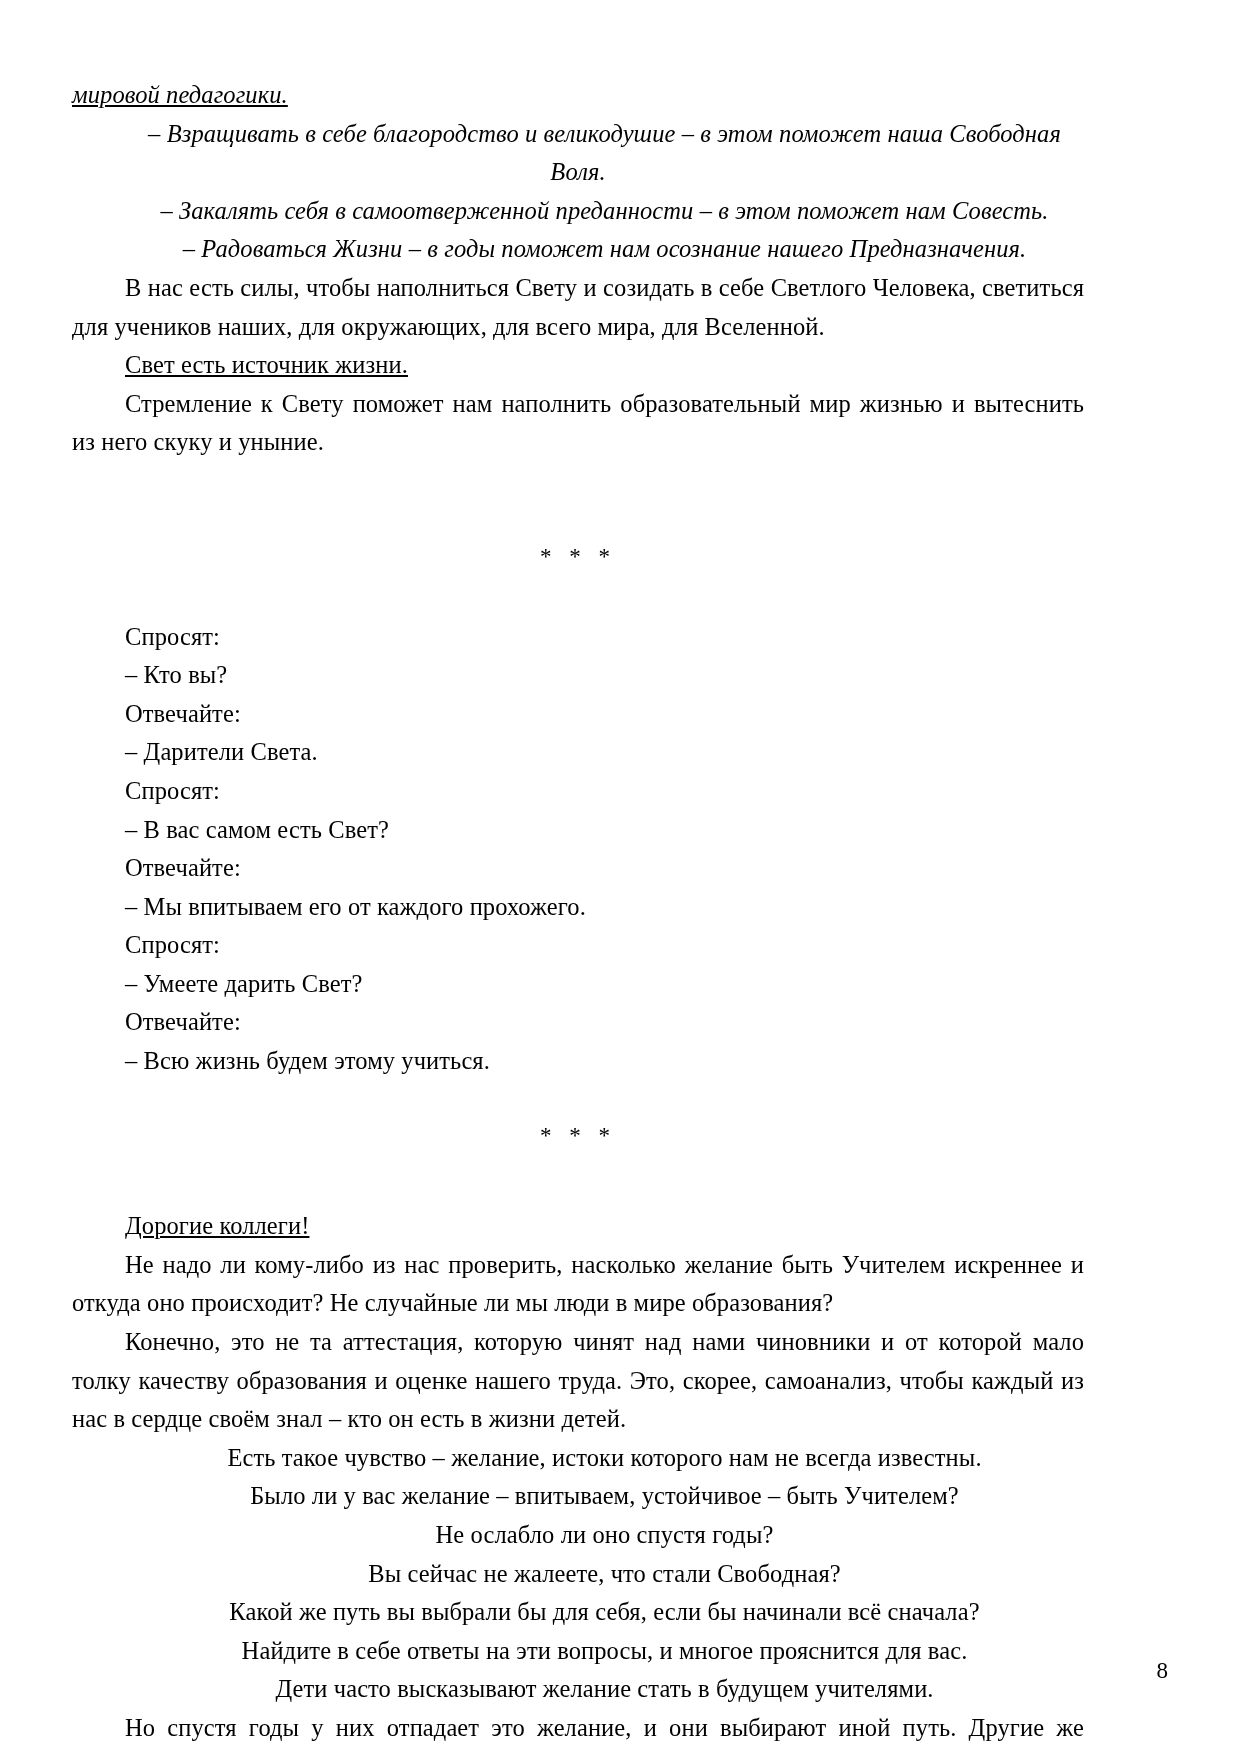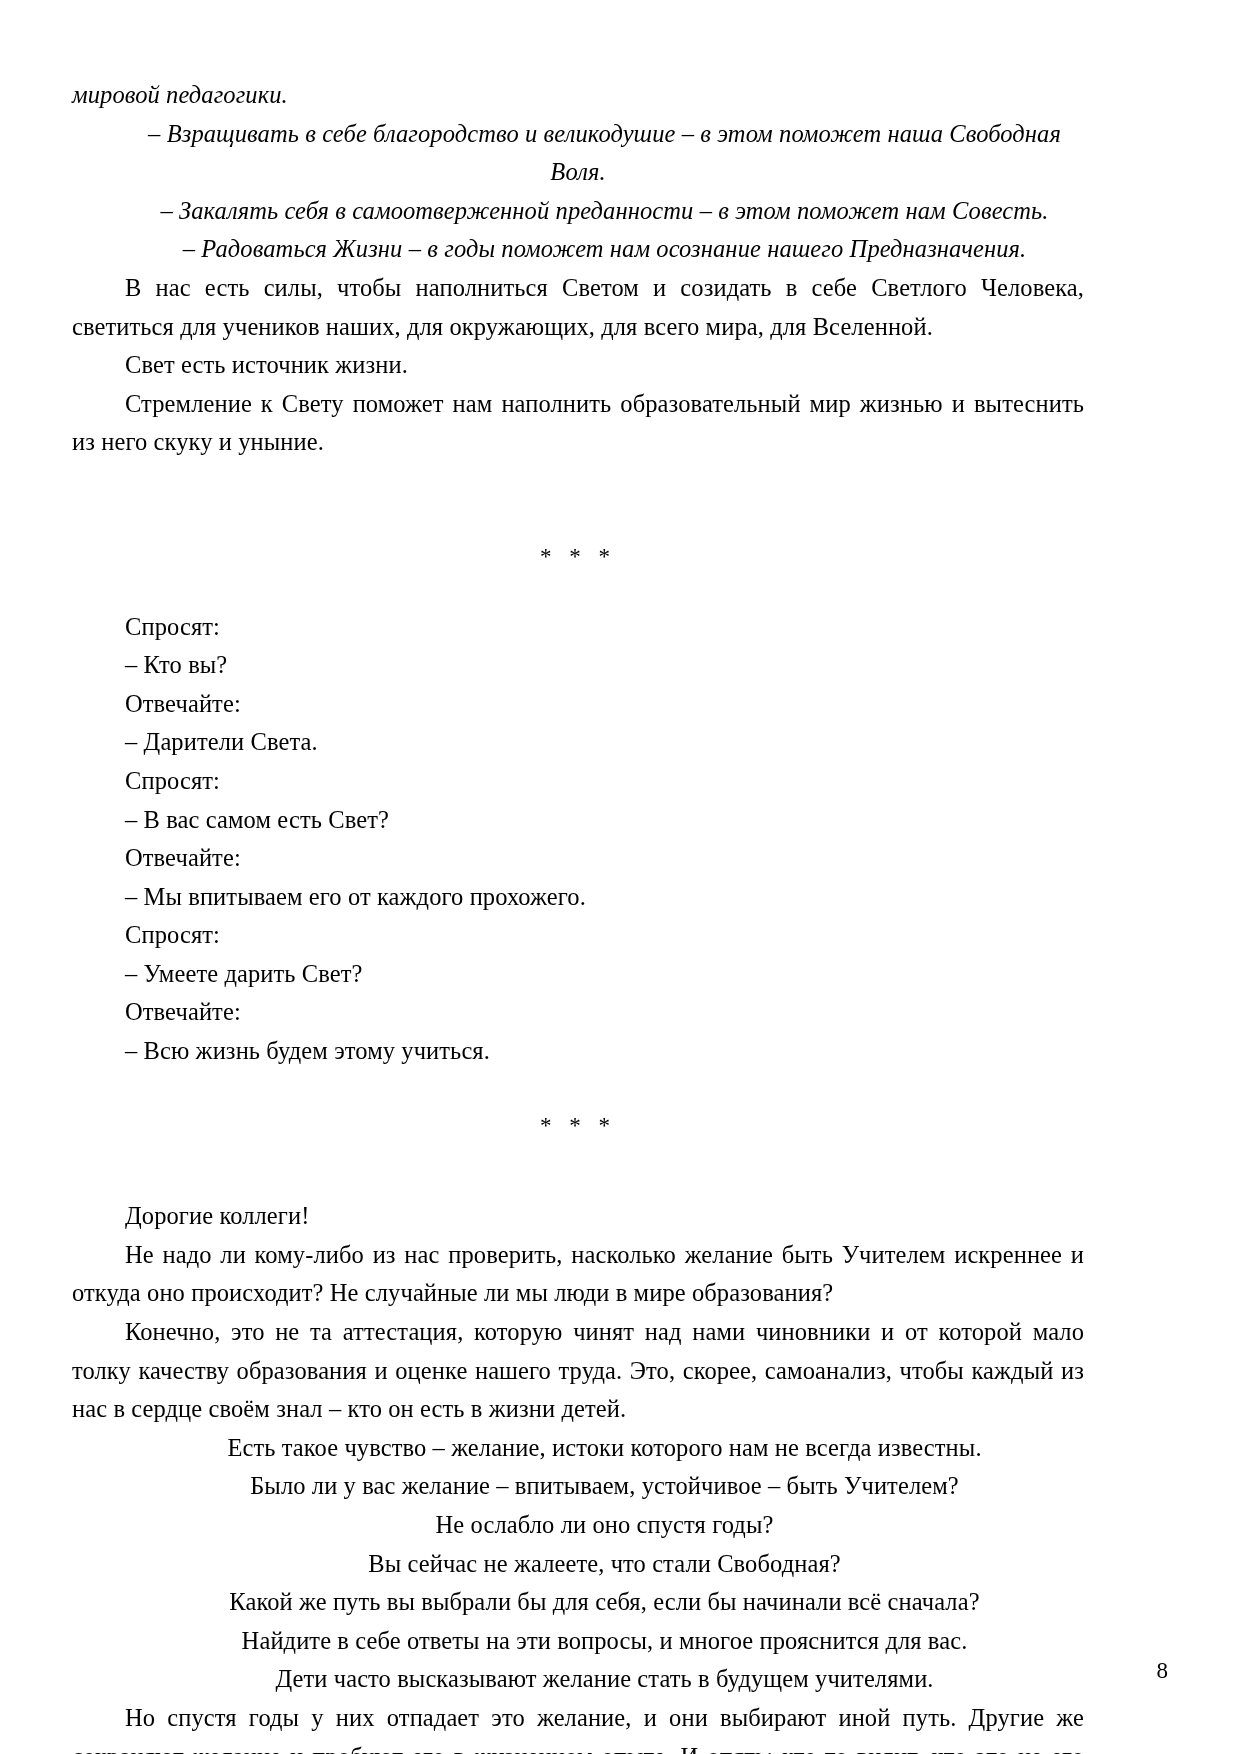--- a/index.html
+++ b/index.html
@@ -47,25 +47,26 @@
     text-indent: 53px;
   }
 
   p.italic {
     font-style: italic;
     text-align: center;
   }
 
   p.flush {
     text-align: left;
+    text-decoration: underline;
   }
 
   
   .dialogue {
-    margin-top: 31px;
+    margin-top: 41px;
   }
   .dialogue p {
     text-align: left;
     text-indent: 0;
     padding-left: 53px;
   }
 
   
   .sep {
     text-align: center;
@@ -99,21 +100,21 @@
 
 <div class="page">
   <div class="content">
 
     <p class="italic flush">мировой педагогики.</p>
 
     <p class="italic indent">– Взращивать в себе благородство и великодушие – в этом поможет наша Свободная Воля.</p>
     <p class="italic indent">– Закалять себя в самоотверженной преданности – в этом поможет нам Совесть.</p>
     <p class="italic indent">– Радоваться Жизни – в годы поможет нам осознание нашего Предназначения.</p>
 
-    <p class="indent">В нас есть силы, чтобы наполниться Светом и созидать в себе Светлого Человека, светиться для учеников наших, для окружающих, для всего мира, для Вселенной.</p>
+    <p class="indent">В нас есть силы, чтобы наполниться Свету и созидать в себе Светлого Человека, светиться для учеников наших, для окружающих, для всего мира, для Вселенной.</p>
     <p class="indent flush">Свет есть источник жизни.</p>
     <p class="indent">Стремление к Свету поможет нам наполнить образовательный мир жизнью и вытеснить из него скуку и уныние.</p>
 
     <div class="sep-gap"></div>
     <p class="sep sep-top">* * *</p>
 
     <div class="dialogue">
       <p>Спросят:</p>
       <p>– Кто вы?</p>
       <p>Отвечайте:</p>

